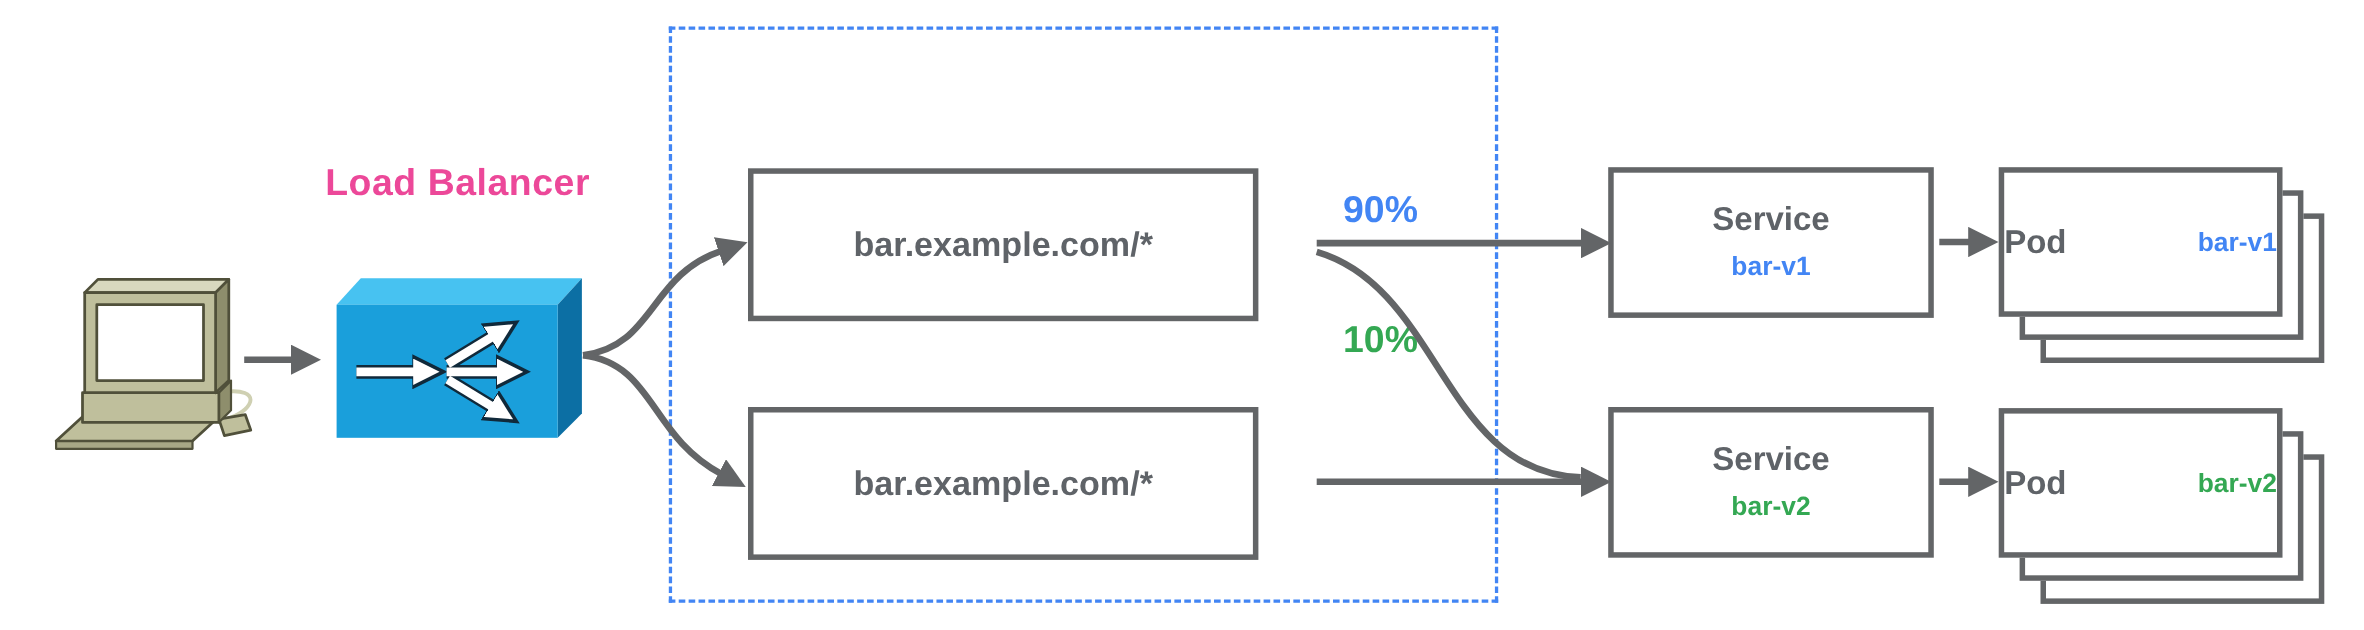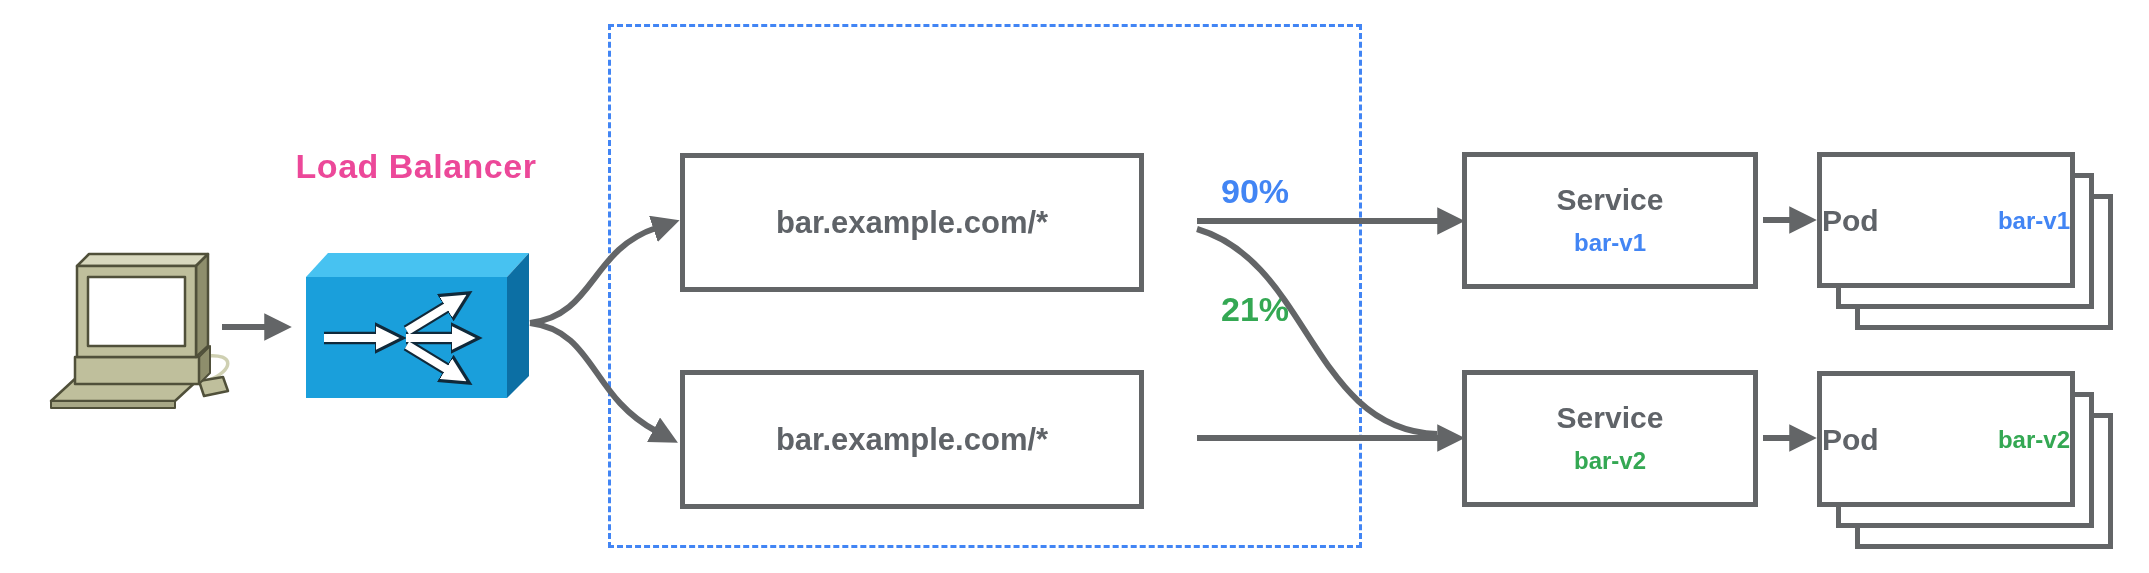--- a/index.html
+++ b/index.html
@@ -79,21 +79,21 @@
 
   <div class="node route-rule rule-1">
     <div class="line">bar.example.com/*</div>
 
   </div>
   <div class="node route-rule rule-2">
     <div class="line">bar.example.com/*</div>
   </div>
 
   <div class="weight w-90" style="color: rgb(66, 133, 244); margin-top: 20px;">90%</div>
-  <div class="weight w-10" style="color: rgb(52, 168, 83);">21%</div>
+  <div class="weight w-10" style="color: rgb(52, 168, 83);">10%</div>
 
   <div class="node svc svc-1">
     <div class="kind">Service</div>
     <div class="name" style="color: rgb(66, 133, 244);">bar-v1</div>
   </div>
   <div class="node svc svc-2">
     <div class="kind">Service</div>
     <div class="name" style="color: rgb(52, 168, 83);">bar-v2</div>
   </div>
 

